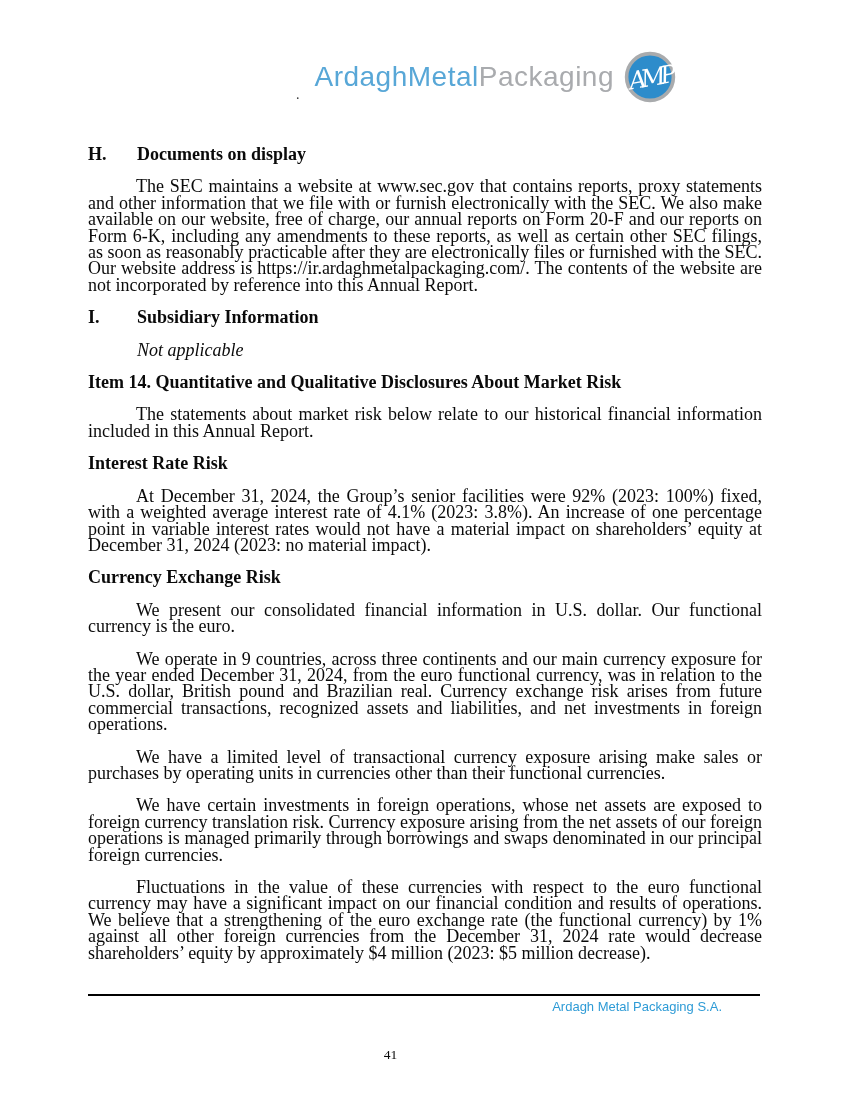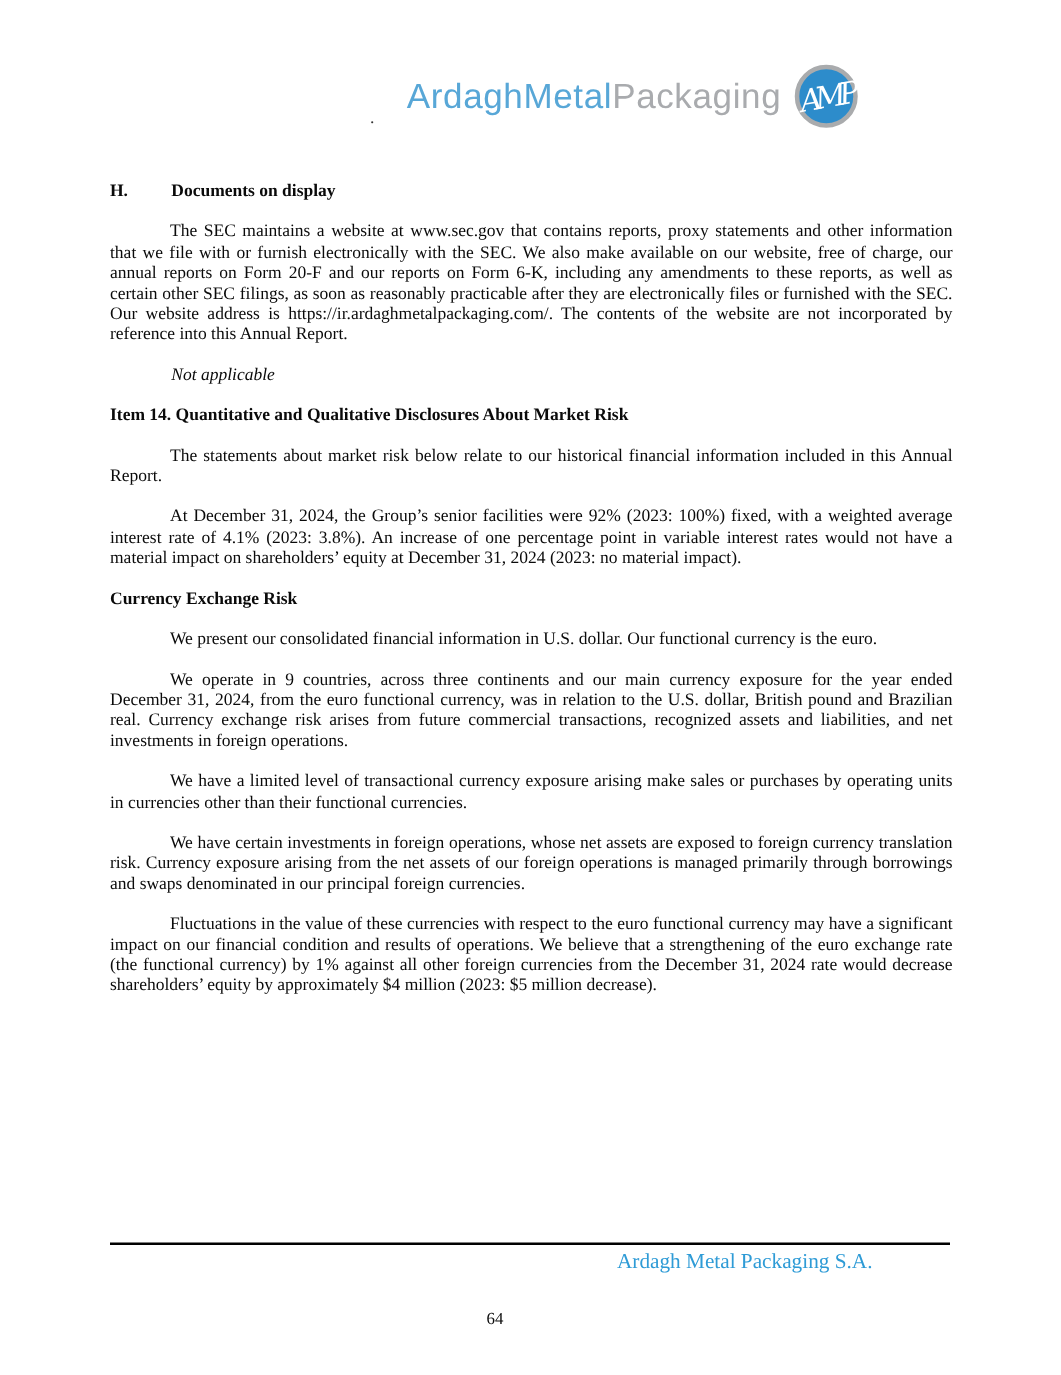--- a/index.html
+++ b/index.html
@@ -4,21 +4,20 @@
 <style>
   html, body { margin: 0; padding: 0; background: #ffffff; }
   .page {
     position: relative;
     width: 781px;
     height: 1100px;
     background: #ffffff;
     font-family: "Liberation Serif", serif;
     color: var(--text, #0a0a0a);
     overflow: hidden;
-    padding-left: 11px;
   }
 
   
   .header {
     position: absolute;
     top: 50px;
     left: 0;
     right: 104px;
     display: flex;
     justify-content: flex-end;
@@ -57,44 +56,44 @@
     line-height: 14px;
     color: #333;
   }
 
   
   .content {
     position: absolute;
     top: 146px;
     left: 88px;
     width: 674px;
-    font-size: 14px;
+    font-size: 18px;
     line-height: 16.4px;
   }
   .block { margin: 0 0 16px 0; }
   .heading { font-weight: bold; }
   .lettered .letter { display: inline-block; width: 49px; font-weight: bold; }
   .lettered .htext { font-weight: bold; }
   .para { text-align: justify; text-indent: 48px; }
   .plain-indent { padding-left: 49px; font-style: italic; }
 
   
   .footer-rule {
     position: absolute;
     top: 994px;
     left: 88px;
     width: 672px;
     border-top: 2px solid #000000;
   }
   .footer-company {
     position: absolute;
     top: 999px;
-    right: 94px;
-    font-family: Liberation Serif, serif;
-    font-size: 17px;
+    right: 59px;
+    font-family: Liberation Sans, sans-serif;
+    font-size: 13px;
     color: var(--footer-blue, #2e9bd6);
   }
   .page-number {
     position: absolute;
     top: 1047px;
     left: 0;
     right: 0;
     text-align: center;
     font-size: 13.5px;
   }
@@ -117,42 +116,46 @@
   <span class="stray-dot">.</span>
 
   <main class="content">
 
     <div class="block lettered">
       <span class="letter">H.</span><span class="htext">Documents on display</span>
     </div>
 
     <p class="block para">The SEC maintains a website at www.sec.gov that contains reports, proxy statements and other information that we file with or furnish electronically with the SEC. We also make available on our website, free of charge, our annual reports on Form 20-F and our reports on Form 6-K, including any amendments to these reports, as well as certain other SEC filings, as soon as reasonably practicable after they are electronically files or furnished with the SEC. Our website address is https://ir.ardaghmetalpackaging.com/. The contents of the website are not incorporated by reference into this Annual Report.</p>
 
+    <div class="block lettered">
+      <span class="letter">I.</span><span class="htext">Subsidiary Information</span>
+    </div>
 
     <p class="block plain-indent">Not applicable</p>
 
     <div class="block heading">Item 14. Quantitative and Qualitative Disclosures About Market Risk</div>
 
     <p class="block para">The statements about market risk below relate to our historical financial information included in this Annual Report.</p>
 
+    <div class="block heading">Interest Rate Risk</div>
 
     <p class="block para">At December 31, 2024, the Group’s senior facilities were 92% (2023: 100%) fixed, with a weighted average interest rate of 4.1% (2023: 3.8%). An increase of one percentage point in variable interest rates would not have a material impact on shareholders’ equity at December 31, 2024 (2023: no material impact).</p>
 
     <div class="block heading">Currency Exchange Risk</div>
 
     <p class="block para">We present our consolidated financial information in U.S. dollar. Our functional currency is the euro.</p>
 
     <p class="block para">We operate in 9 countries, across three continents and our main currency exposure for the year ended December 31, 2024, from the euro functional currency, was in relation to the U.S. dollar, British pound and Brazilian real. Currency exchange risk arises from future commercial transactions, recognized assets and liabilities, and net investments in foreign operations.</p>
 
 
     <p class="block para">We have a limited level of transactional currency exposure arising make sales or purchases by operating units in currencies other than their functional currencies.</p>
 
     <p class="block para">We have certain investments in foreign operations, whose net assets are exposed to foreign currency translation risk. Currency exposure arising from the net assets of our foreign operations is managed primarily through borrowings and swaps denominated in our principal foreign currencies.</p>
 
     <p class="block para">Fluctuations in the value of these currencies with respect to the euro functional currency may have a significant impact on our financial condition and results of operations. We believe that a strengthening of the euro exchange rate (the functional currency) by 1% against all other foreign currencies from the December 31, 2024 rate would decrease shareholders’ equity by approximately $4 million (2023: $5 million decrease).</p>
 
   </main>
 
   <div class="footer-rule"></div>
   <div class="footer-company">Ardagh Metal Packaging S.A.</div>
-  <div class="page-number">64</div>
+  <div class="page-number">41</div>
 
 </div>
 
 </body></html>

